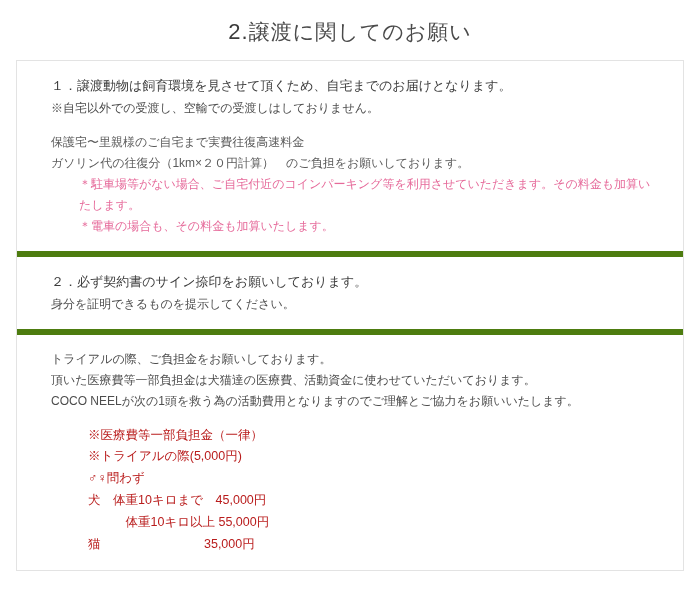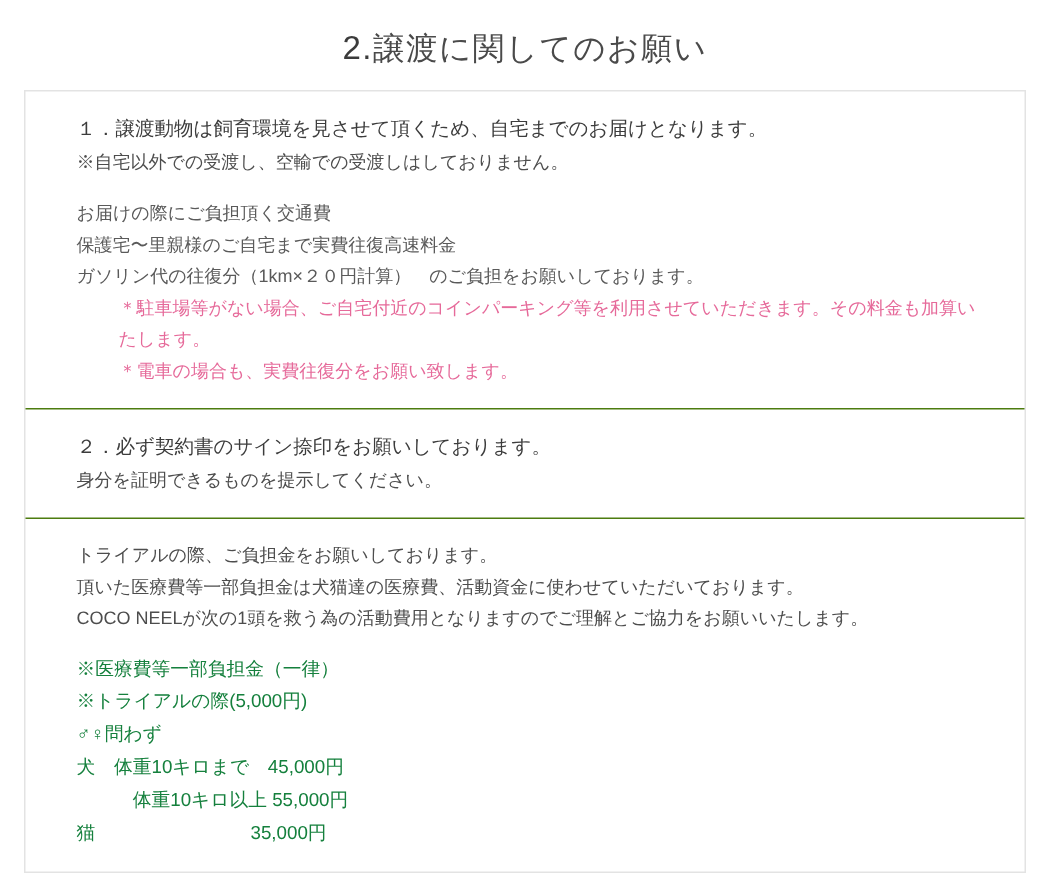--- a/index.html
+++ b/index.html
@@ -33,21 +33,21 @@
     font-size: 22px;
     color: #3b3b3b;
   }
   .panel {
     margin: 0 16px;
     border: 1px solid #e3e3e3;
     box-sizing: border-box;
     background: #fff;
   }
   .section {
-    border-bottom: 1px solid #4d7c0f;
+    border-bottom: 6px solid #4d7c0f;
     padding: 14px 22px 14px 34px;
   }
   .section:last-child {
     border-bottom: none;
   }
   .line {
     font-size: 12px;
     line-height: 1.75;
     color: #4d4d4d;
     white-space: pre-wrap;
@@ -62,45 +62,45 @@
   }
   .line.note {
     color: #5a5a5a;
   }
   .spacer {
     height: 13px;
   }
   .mono-indent {
     font-size: 12.5px;
     line-height: 1.75;
-    color: #15803d;
+    color: #b91c1c;
     white-space: pre;
     font-family: "Liberation Sans", sans-serif;
+    margin-left: 37px;
   }
 </style>
 </head>
 <body>
 
 <div class="page">
 
   <h1 class="title">
     <span class="num">2.</span><span>譲渡に関してのお願い</span>
   </h1>
 
   <div class="panel">
 
     <div class="section">
       <div class="line lead">１．譲渡動物は飼育環境を見させて頂くため、自宅までのお届けとなります。</div>
       <div class="line">※自宅以外での受渡し、空輸での受渡しはしておりません。</div>
       <div class="spacer"></div>
-      <div class="line note">お届けの際にご負担頂く交通費</div>
       <div class="line note">保護宅〜里親様のご自宅まで実費往復高速料金</div>
       <div class="line note">ガソリン代の往復分（1km×２０円計算）　のご負担をお願いしております。</div>
       <div class="line pink">＊駐車場等がない場合、ご自宅付近のコインパーキング等を利用させていただきます。その料金も加算いたします。</div>
-      <div class="line pink">＊電車の場合も、実費往復分をお願い致します。</div>
+      <div class="line pink">＊電車の場合も、その料金も加算いたします。</div>
     </div>
 
     <div class="section">
       <div class="line lead">２．必ず契約書のサイン捺印をお願いしております。</div>
       <div class="line">身分を証明できるものを提示してください。</div>
     </div>
 
     <div class="section">
       <div class="line">トライアルの際、ご負担金をお願いしております。</div>
       <div class="line">頂いた医療費等一部負担金は犬猫達の医療費、活動資金に使わせていただいております。</div>

